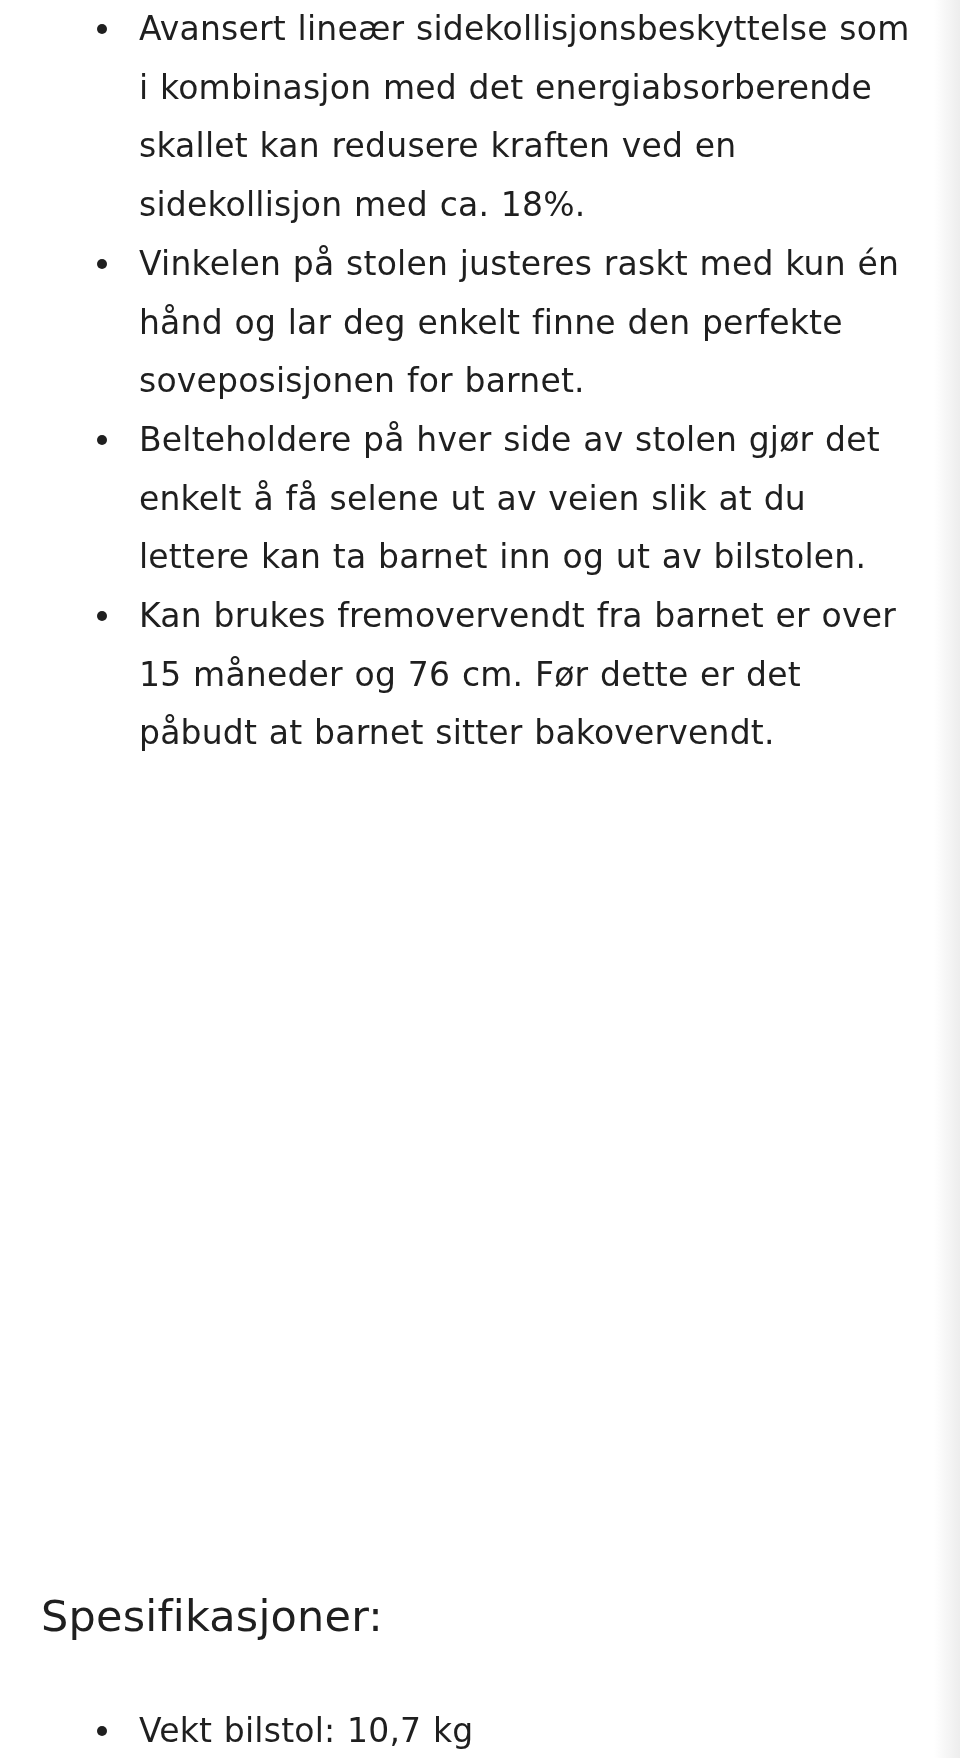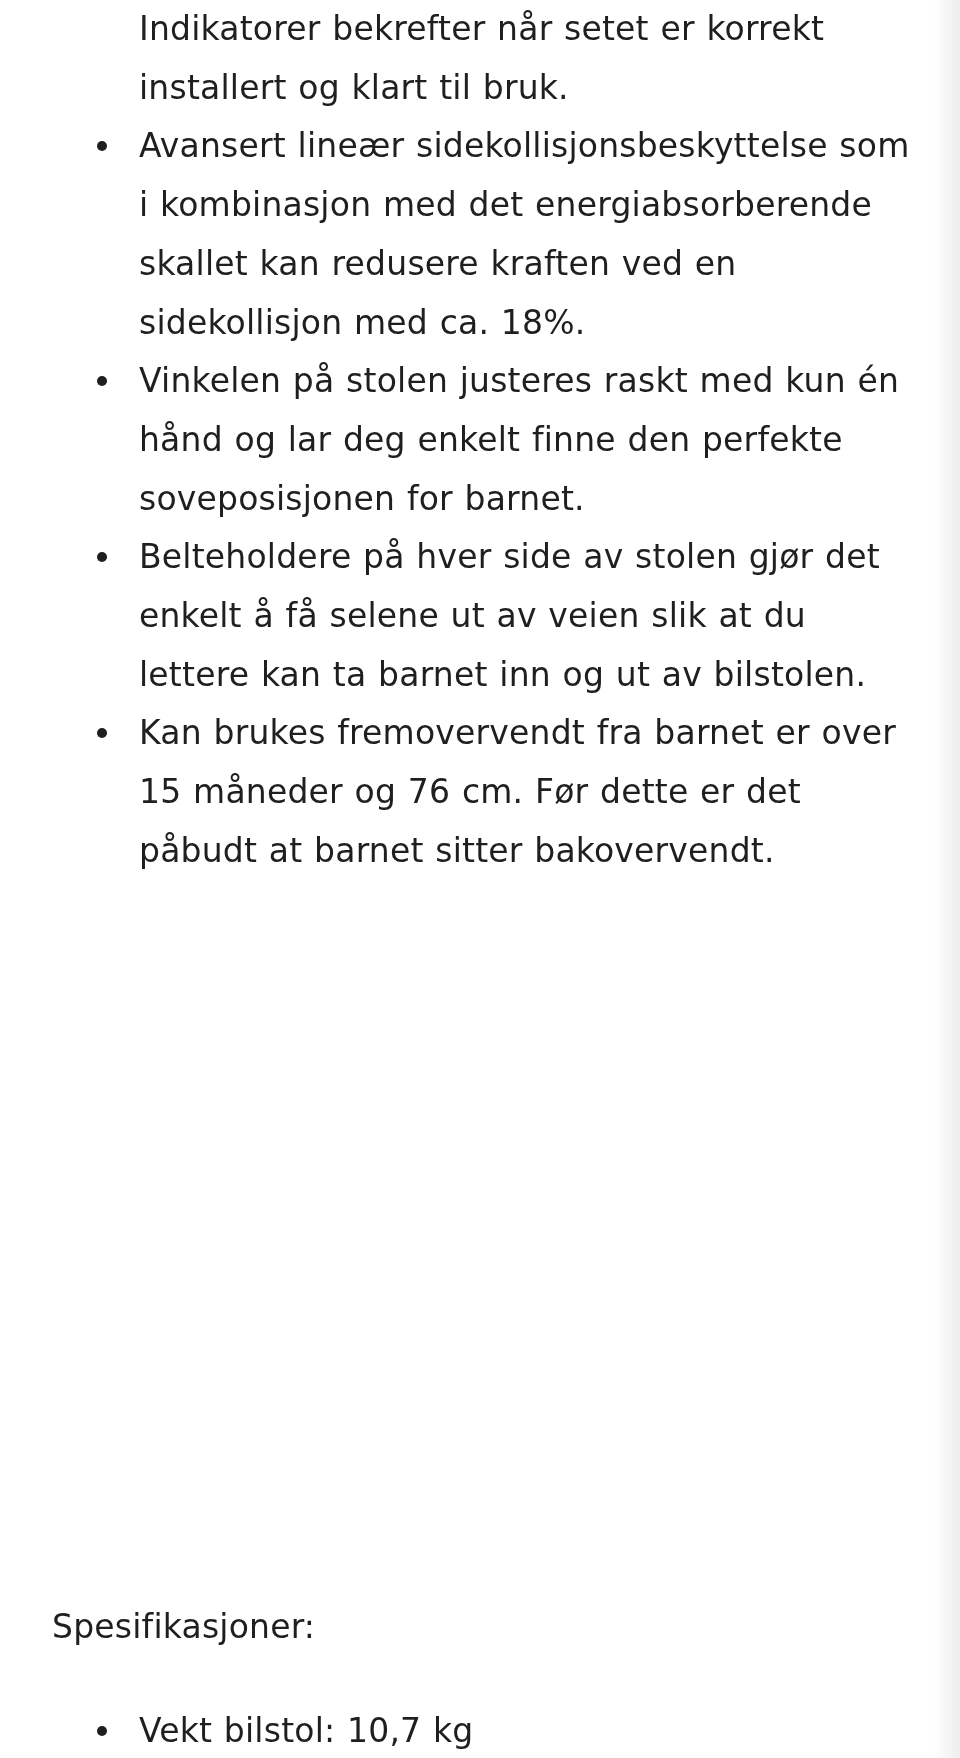--- a/index.html
+++ b/index.html
@@ -51,45 +51,41 @@
       top: 24px;
       width: 10px;
       height: 10px;
       border-radius: 50%;
       background: #1f1f1f;
     }
     .spec-heading {
       position: absolute;
       left: 40px;
       top: 1586px;
-      font-size: 33px;
+      font-size: 43px;
       line-height: 58.7px;
       letter-spacing: 0.2px;
-      margin: 12px;
+      margin: 1px;
       font-weight: normal;
     }
     ul.specs {
       list-style: none;
       margin: 0;
       padding: 0 0 0 139px;
       position: absolute;
       top: 1702px;
       left: 0;
       width: 780px;
     }
   </style>
 </head>
 <body>
 
 <div class="content">
   <ul class="features">
-    <li class="continuation">
-      
-      <span>Indikatorer bekrefter når setet er korrekt installert og klart til bruk.</span>
-    </li>
     <li>
       <span class="bullet"></span>
       <span>Avansert lineær sidekollisjonsbeskyttelse som i kombinasjon med det energiabsorberende skallet kan redusere kraften ved en sidekollisjon med ca. 18%.</span>
     </li>
     <li>
       <span class="bullet"></span>
       <span>Vinkelen på stolen justeres raskt med kun én hånd og lar deg enkelt finne den perfekte soveposisjonen for barnet.</span>
     </li>
     <li>
       <span class="bullet"></span>

